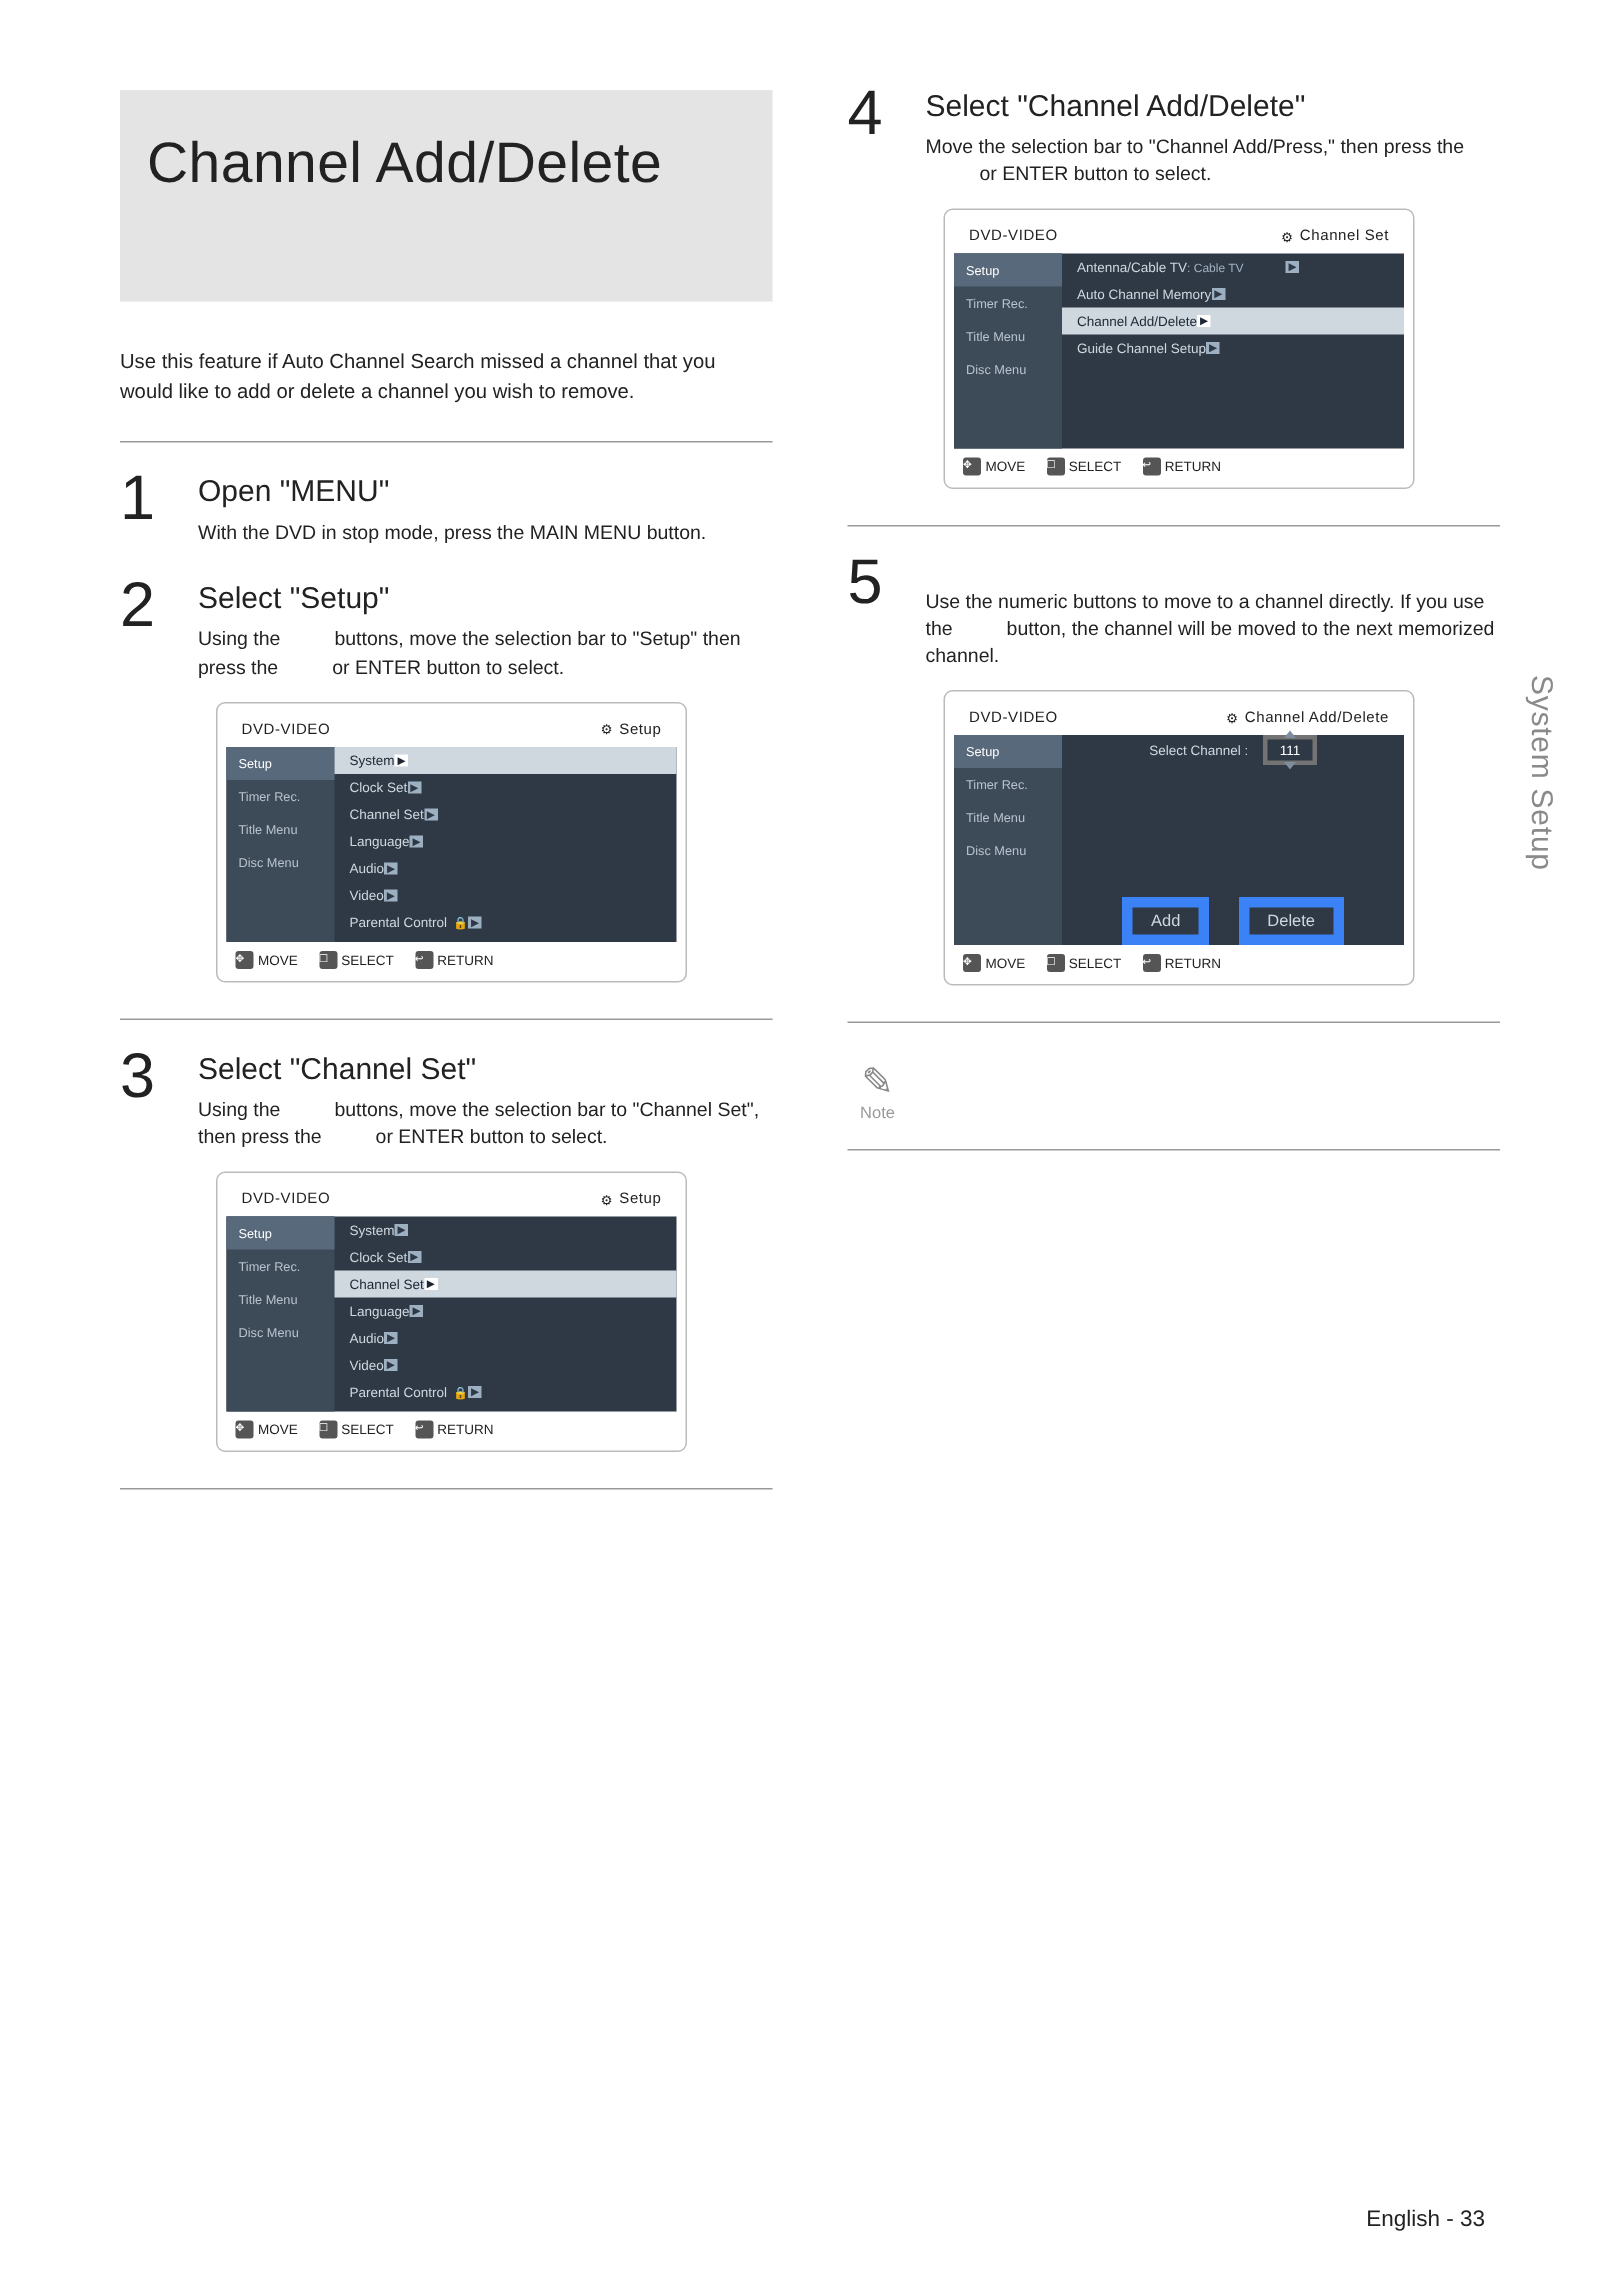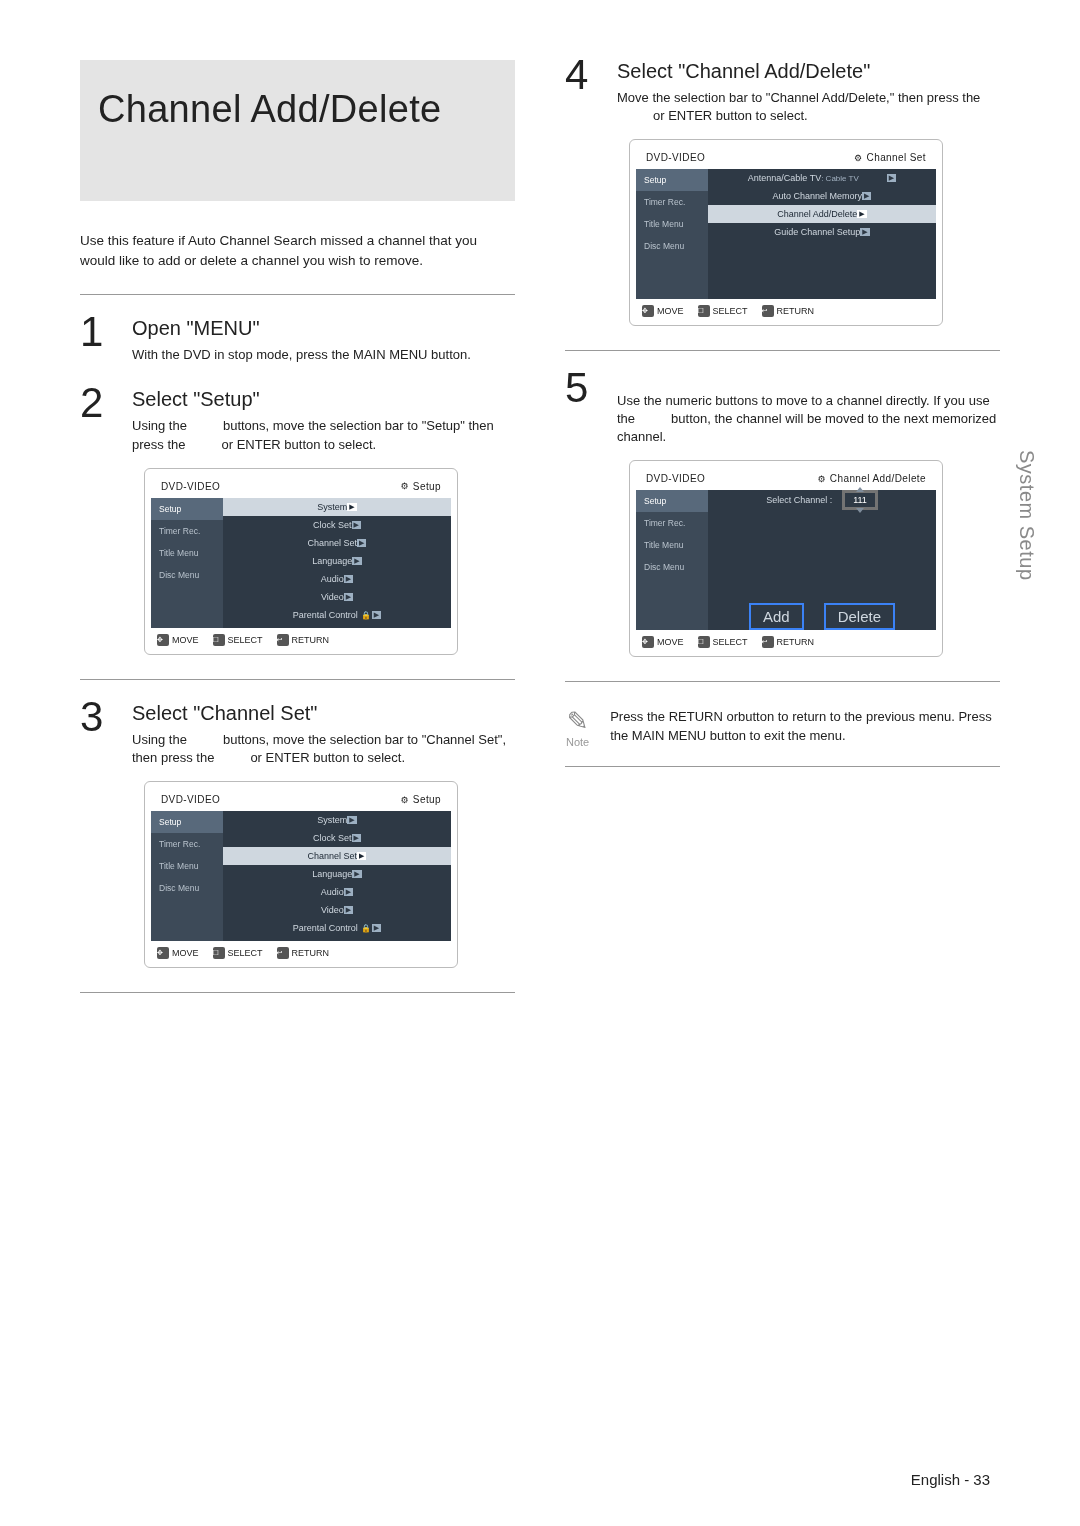--- a/index.html
+++ b/index.html
@@ -106,21 +106,21 @@
     padding: 6px 8px;
     color:#b9c3cd;
     font-size:8.5px;
   }
   .osd-sidebar div.active {
     background:#58697b;
     color:#fff;
   }
   .osd-list { flex:1; padding: 0; }
   .osd-item {
-    display:flex; justify-content:center; align-items:center;
+    display:flex; justify-content:flex-start; align-items:center;
     padding:4px 10px;
     color:#cfd7df;
   }
   .osd-item .chev { color:#2e3945; background:#9db0c2; font-size:7px; padding:0 2px; }
   .osd-item.highlight {
     background:#cfd7df;
     color:#1c2733;
   }
   .osd-item.highlight .chev { background:#fff; color:#1c2733; }
   .osd-item .val { color:#a2b1c0; font-size:8px; margin-right:28px; }
@@ -150,21 +150,21 @@
     border:3px solid #737373; padding:2px 8px; color:#fff; position:relative;
   }
   .num-box::before, .num-box::after {
     content:""; position:absolute; left:50%; transform:translateX(-50%);
     border-left:4px solid transparent;border-right:4px solid transparent;
   }
   .num-box::before { top:-6px; border-bottom:5px solid #7f8d9c; }
   .num-box::after  { bottom:-6px; border-top:5px solid #7f8d9c; }
   .btn-row { display:flex; gap:20px; }
   .osd-btn {
-    border:2px solid #3b82f6; color:#cfd7df; padding:3px 12px; font-size:15px;
+    border:7px solid #3b82f6; color:#cfd7df; padding:3px 12px; font-size:11px;
   }
 
   
   .note-wrap {
     display:flex; gap:20px; margin-top:26px;
   }
   .note-icon-col {
     width:40px; text-align:center; color:#999; font-size:11px;
   }
   .note-icon {
@@ -361,21 +361,21 @@
       <hr class="sep">
     </div>
 
     <div class="col">
 
       <div class="step">
         <div class="step-num">4</div>
         <div class="step-body">
           <div class="step-title">Select "Channel Add/Delete"</div>
           <div class="step-desc">
-            <span>Move the selection bar to "Channel Add/Delete," then press the</span><span class="wspace"></span><span>or ENTER button to select.</span>
+            <span>Move the selection bar to "Channel Add/Press," then press the</span><span class="wspace"></span><span>or ENTER button to select.</span>
           </div>
 
           <div class="osd">
             <div class="osd-header">
               <span>DVD-VIDEO</span>
               <span class="crumb">
                   <span class="gear">⚙</span>
                   <span>Channel Set</span>
                 </span>
             </div>
@@ -478,22 +478,19 @@
         </div>
       </div>
 
       <hr class="sep">
 
       <div class="note-wrap">
         <div class="note-icon-col">
           <div class="note-icon">✎</div>
           <div>Note</div>
         </div>
-        <div class="note-text">
-          <span>Press the RETURN or</span><span class="wspace"></span><span>button to return to the previous menu. Press the MAIN MENU button to exit the menu.</span>
-        </div>
       </div>
       <hr class="sep">
     </div>
   </div>
 
   <div class="footer">English - 33</div>
 </div>
 
 </body></html>

